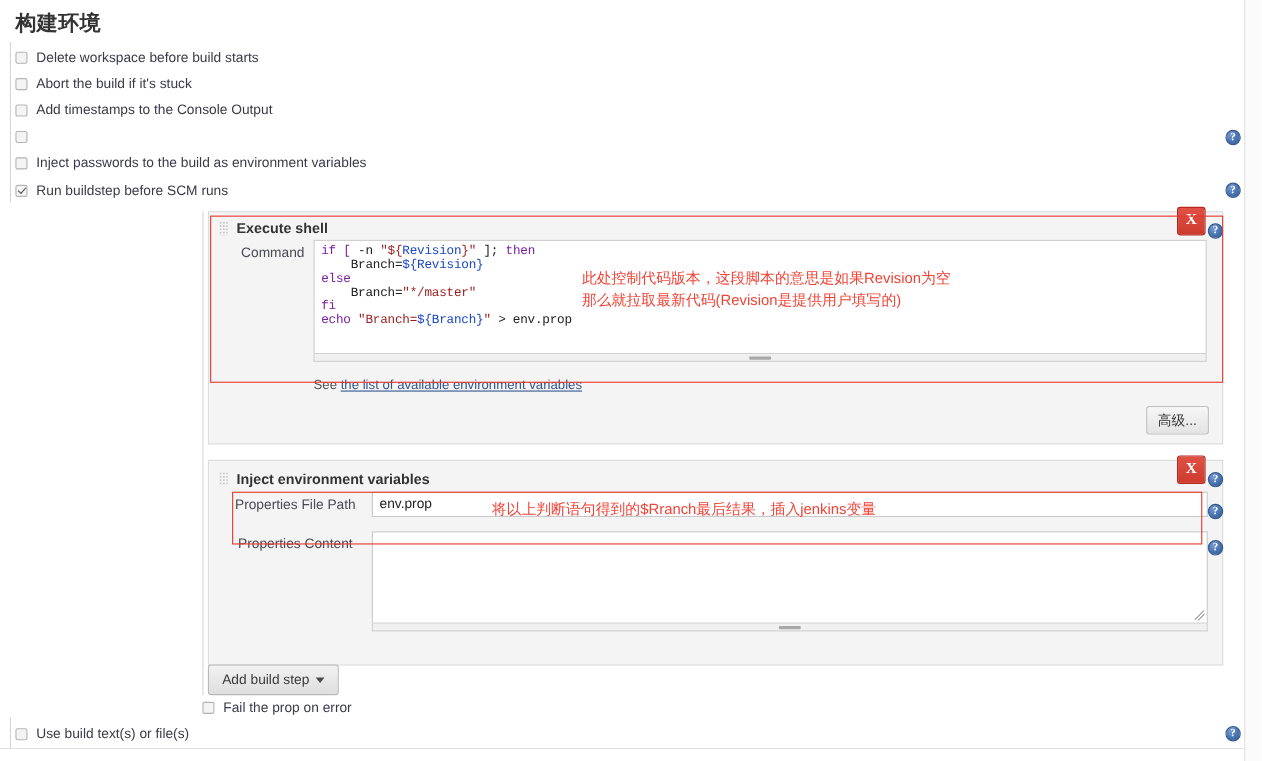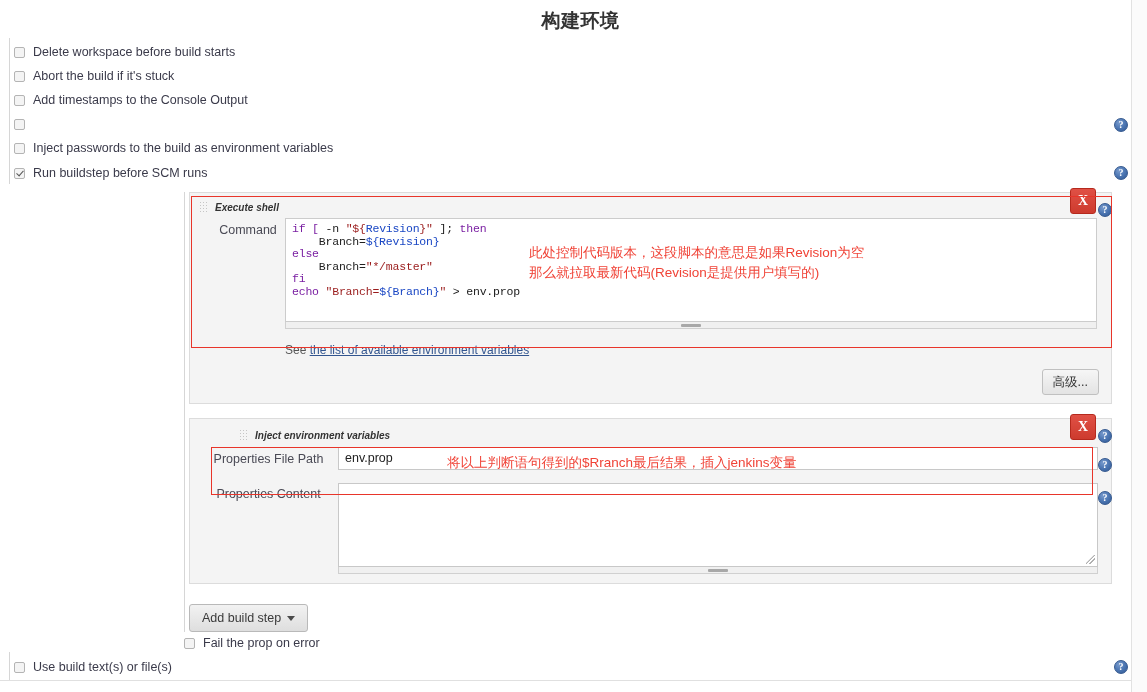--- a/index.html
+++ b/index.html
@@ -17,21 +17,20 @@
     overflow: hidden;
   }
 
   
   .page-title {
     font-size: 19px;
     font-weight: bold;
     color: #333333;
     padding: 8px 0 0 14px;
     letter-spacing: 0.5px;
-    text-align: center;
   }
 
   
   .form-rail {
     position: absolute;
     left: 9px;
     top: 38px;
     width: 1px;
     height: 146px;
     background: #d6d6d6;
@@ -132,24 +131,23 @@
     height: 13px;
     margin-right: 8px;
     background-image:
       radial-gradient(#c2c2c2 42%, transparent 44%);
     background-size: 3px 3px;
     background-position: 0 0;
     flex: none;
     opacity: 0.95;
   }
   .step-title {
-    font-size: 10px;
+    font-size: 13px;
     font-weight: bold;
     color: #333333;
-    font-style: italic;
   }
 
   
   .del-x {
     position: absolute;
     width: 26px;
     height: 26px;
     background: linear-gradient(#e05045, #cd3b2e);
     border: 1px solid #b5291d;
     border-radius: 3px;
@@ -381,21 +379,21 @@
     <div class="env-link-row" style="left:95px; top:150px;">
       <span>See </span><span class="env-link">the list of available environment variables</span>
     </div>
 
     <div class="adv-btn" style="right:12px; top:176px; height:26px;">高级...</div>
   </div>
 
   <div class="del-x" style="position:absolute; left:886px; top:-4px;">X</div>
   <div class="help-icon" style="position:absolute; left:914px; top:11px;">?</div>
 
-  <div class="step-panel" style="left:5px; top:226px; width:923px; height:166px;padding-left:40px;">
+  <div class="step-panel" style="left:5px; top:226px; width:923px; height:187px;">
     <div class="step-head" style="margin-top:6px">
       <span class="grip"></span>
       <span class="step-title">Inject environment variables</span>
     </div>
 
     <div class="field-label" style="left:16px; top:33px; width:125px;">Properties File Path</div>
     <div class="text-input" style="left:148px; top:28px; width:760px; height:23px;">env.prop</div>
 
     <div class="field-label" style="left:16px; top:68px; width:125px;">Properties Content</div>
     <div class="big-textarea" style="left:148px; top:64px; width:760px; height:84px;">

